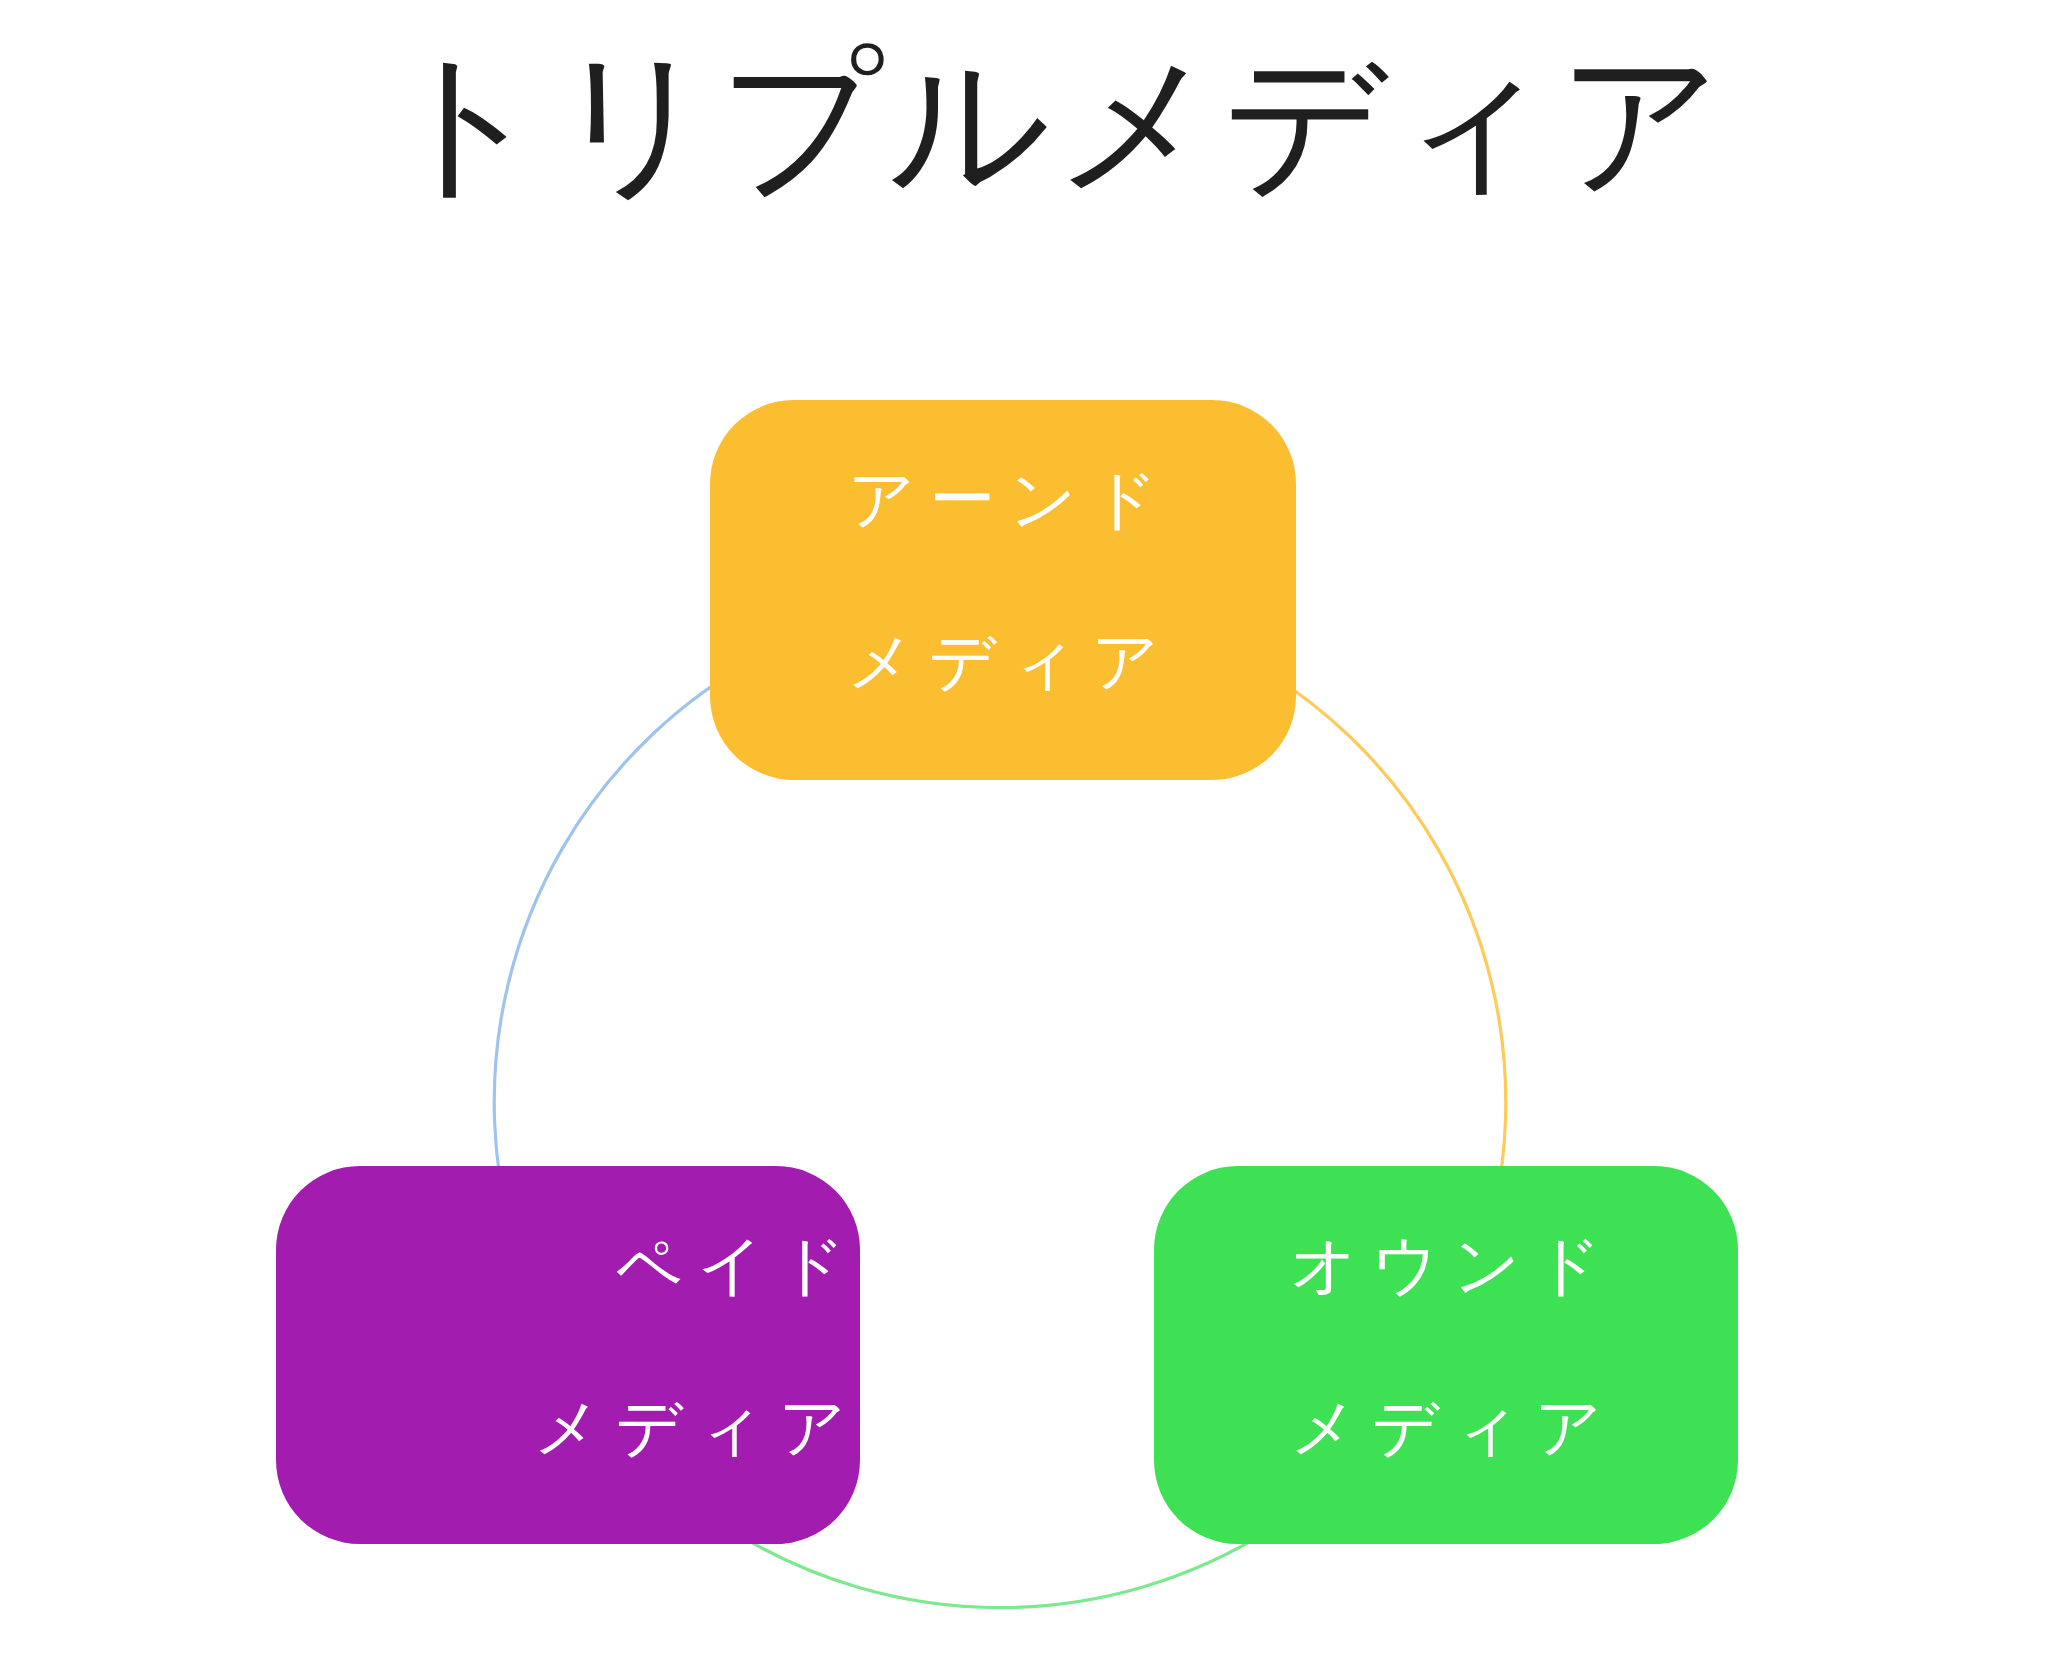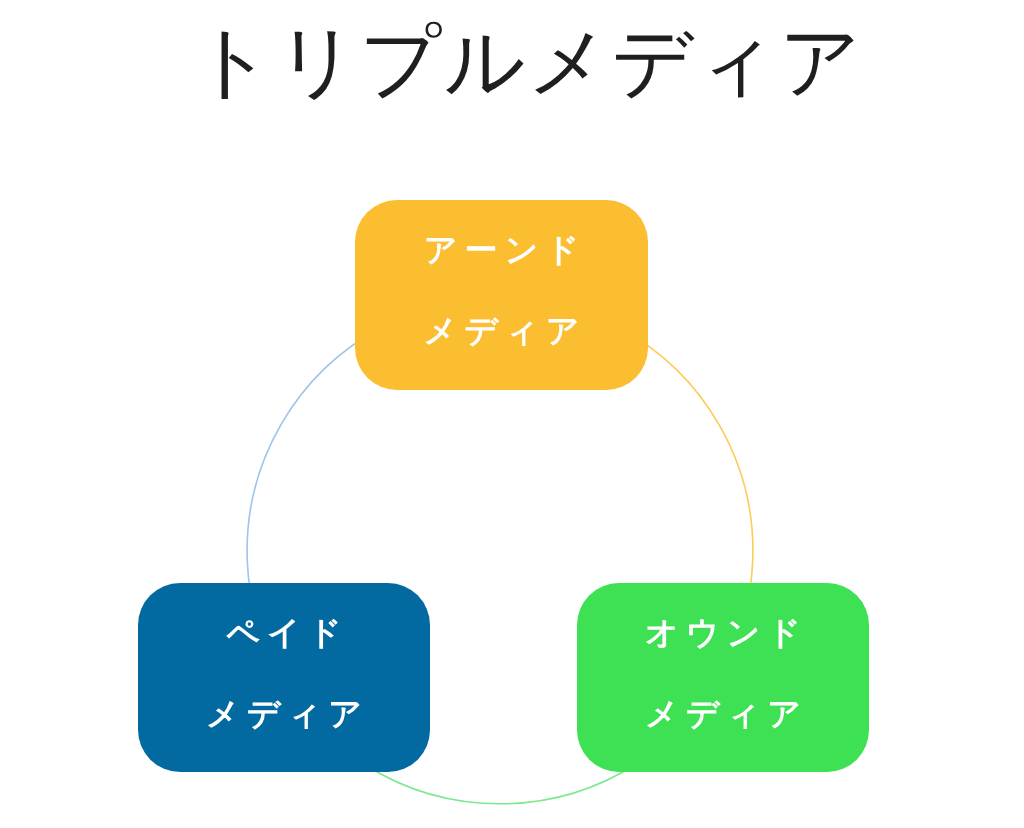--- a/index.html
+++ b/index.html
@@ -52,21 +52,21 @@
     padding-bottom: 10px;
     box-sizing: border-box;
   }
   .node .line {
     color: #ffffff;
     font-size: 33px;
     letter-spacing: 7px;
     text-indent: 7px;
     line-height: 33px;
     white-space: nowrap;
-    font-weight: 700;
+    font-weight: 400;
   }
   .node-earned { left: 355px; top: 200px; width: 293px; height: 190px; }
   .node-paid   { left: 138px; top: 583px; width: 292px; height: 189px; }
   .node-owned  { left: 577px; top: 583px; width: 292px; height: 189px; text-align: center; }
 </style>
 </head>
 <body>
 
 <div class="stage">
 
@@ -76,21 +76,21 @@
     <path d="M 500 298 A 253 253 0 0 0 281 677.5" style="stroke: rgb(159, 195, 234);"></path>
     <path d="M 281 677.5 A 253 253 0 0 0 719 677.5" style="stroke: rgb(125, 233, 142);"></path>
     <path d="M 719 677.5 A 253 253 0 0 0 500 298" style="stroke: rgb(253, 203, 88);"></path>
   </svg>
 
   <div class="node node-earned" style="background-color: rgb(251, 190, 49);">
     <div class="line">アーンド</div>
     <div class="line">メディア</div>
   </div>
 
-  <div class="node node-paid" style="background-color: #0369a1;">
+  <div class="node node-paid" style="background-color: #a21caf; align-items: flex-end;">
     <div class="line">ペイド</div>
     <div class="line">メディア</div>
   </div>
 
   <div class="node node-owned" style="background-color: rgb(61, 225, 83);">
     <div class="line">オウンド</div>
     <div class="line">メディア</div>
   </div>
 
 </div>

